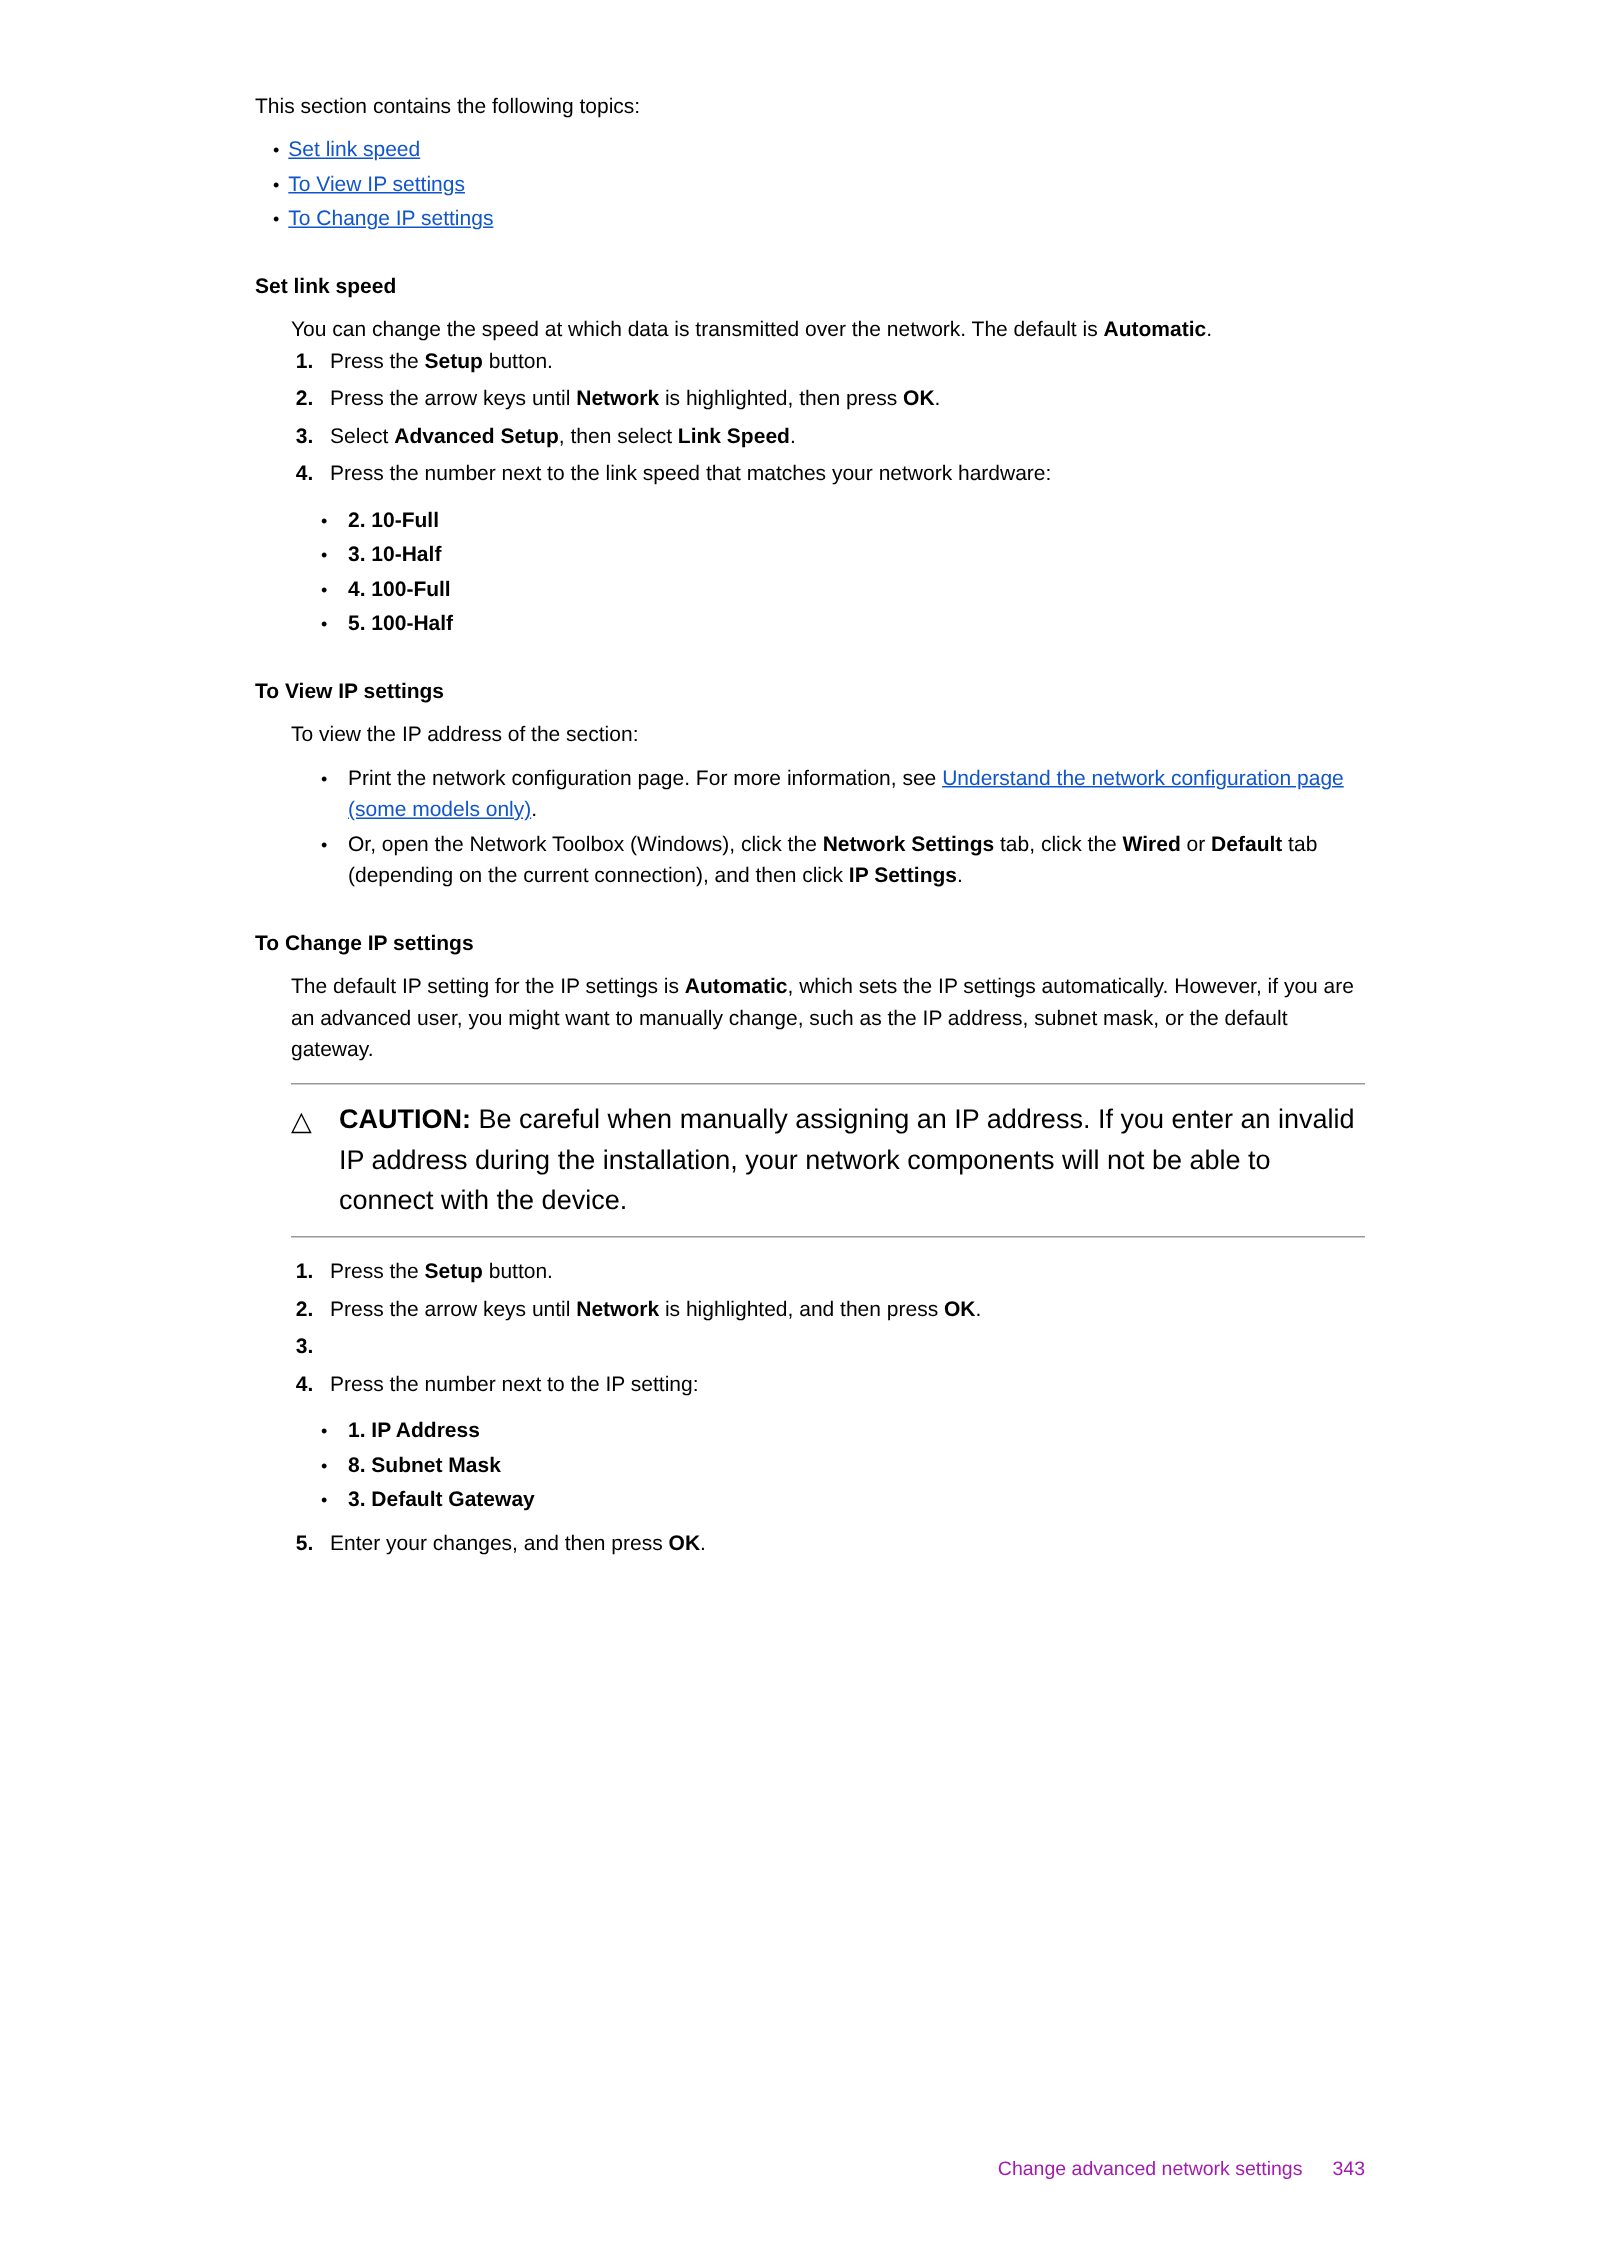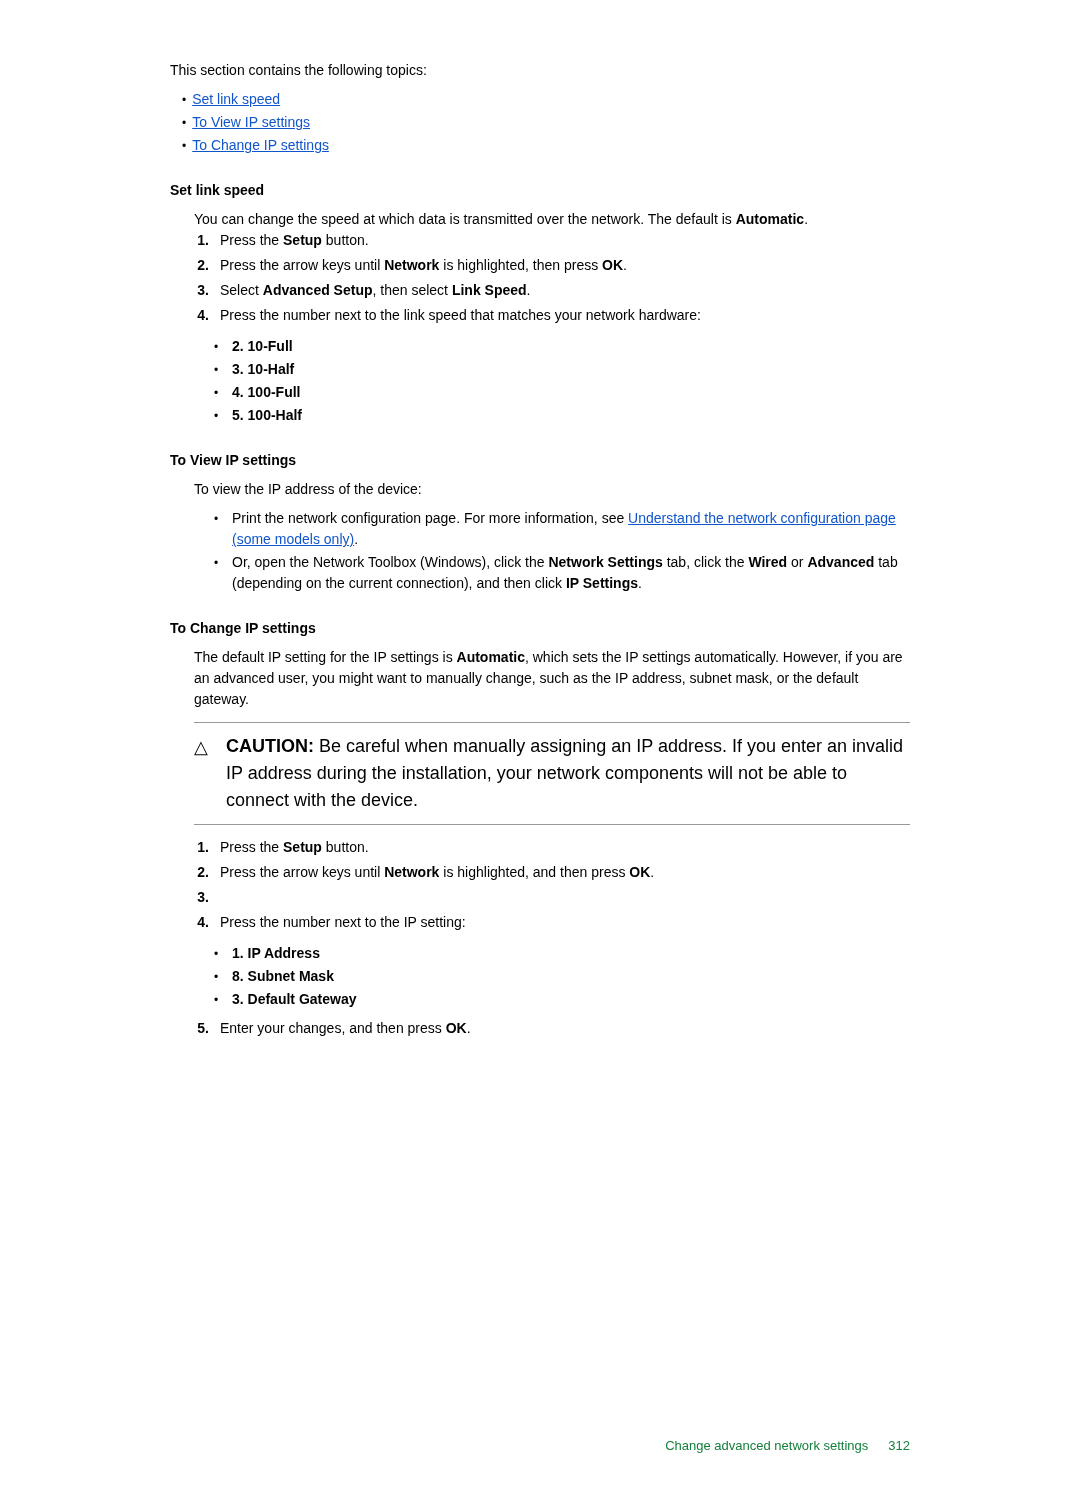--- a/index.html
+++ b/index.html
@@ -129,21 +129,21 @@
     .caution-content {
       font-size: 18px;
       line-height: 1.5;
     }
 
     .footer {
       position: absolute;
       bottom: 40px;
       right: 170px;
       font-size: 13px;
-      color: #15803d;
+      color: #a21caf;
       display: flex;
       gap: 20px;
     }
   </style>
 </head>
 <body>
 
 <p class="intro-text">This section contains the following topics:</p>
 
 <ul class="toc-list">
@@ -197,32 +197,32 @@
       <li>
           <span class="bold">5. 100-Half</span>
         </li>
     </ul>
   </div>
 </div>
 
 <div class="section" id="view-ip-settings">
   <div class="section-heading">To View IP settings</div>
   <div class="section-body">
-    <p>To view the IP address of the device:</p>
+    <p>To view the IP address of the section:</p>
 
     <ul class="bullet-list">
       <li>
         <span>
           Print the network configuration page. For more information, see 
           <a class="link">Understand the network configuration page (some models only)</a>.
         </span>
       </li>
       <li>
         <span>
-          Or, open the Network Toolbox (Windows), click the <span class="bold">Network Settings</span> tab, click the <span class="bold">Wired</span> or <span class="bold">Advanced</span> tab (depending on the current connection), and then click <span class="bold">IP Settings</span>.
+          Or, open the Network Toolbox (Windows), click the <span class="bold">Network Settings</span> tab, click the <span class="bold">Wired</span> or <span class="bold">Default</span> tab (depending on the current connection), and then click <span class="bold">IP Settings</span>.
         </span>
       </li>
     </ul>
   </div>
 </div>
 
 <div class="section" id="change-ip-settings">
   <div class="section-heading">To Change IP settings</div>
   <div class="section-body">
     <p>
@@ -271,14 +271,14 @@
       <li>
         <span class="num bold">5.</span>
         <span>Enter your changes, and then press <span class="bold">OK</span>.</span>
       </li>
     </ol>
   </div>
 </div>
 
 <div class="footer">
   <span>Change advanced network settings</span>
-  <span>312</span>
+  <span>343</span>
 </div>
 
 </body></html>

